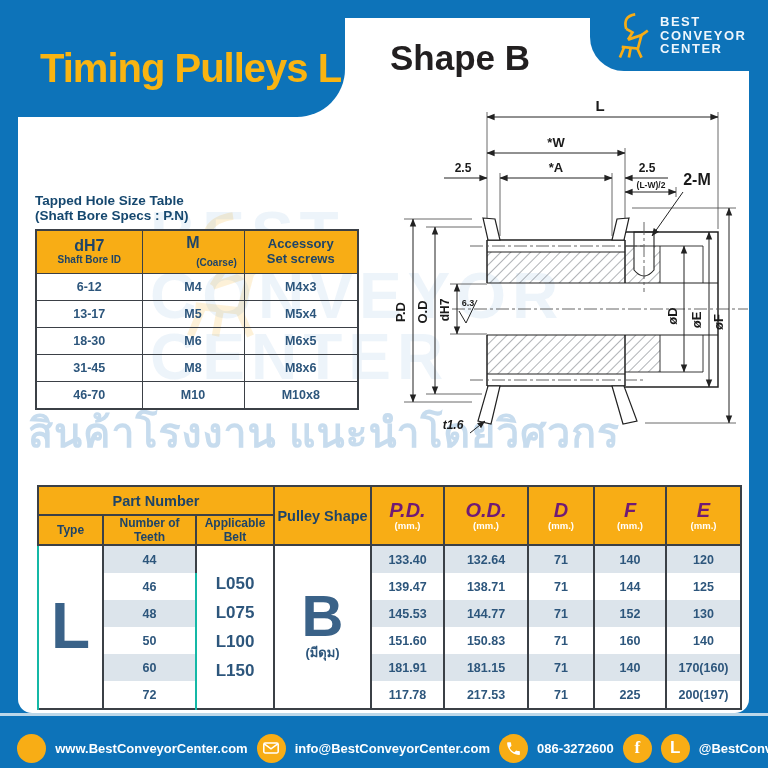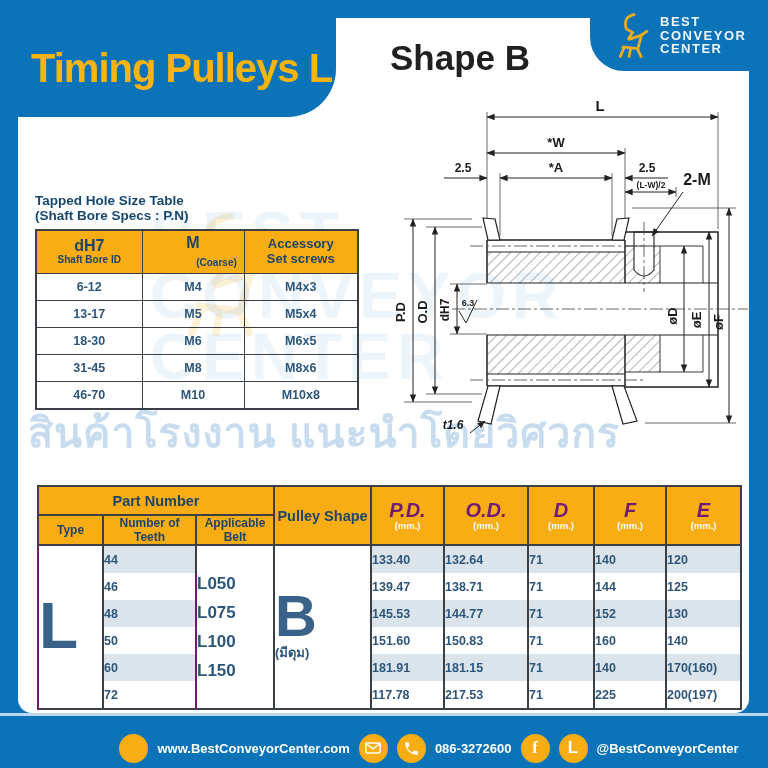--- a/index.html
+++ b/index.html
@@ -1,20 +1,20 @@
 <!DOCTYPE html>
 <html><head>
 <meta charset="utf-8">
 <style>
   html,body{margin:0;padding:0;}
   body{width:768px;height:768px;overflow:hidden;font-family:"Liberation Sans",sans-serif;}
   #page{position:relative;width:768px;height:768px;background:#0d73b9;overflow:hidden;}
   .card{position:absolute;left:18px;top:18px;width:731px;height:695px;background:#ffffff;border-radius:14px;z-index:1;}
   
-  .banner{position:absolute;left:4px;top:0;width:332px;height:117px;background:#0d73b9;border-bottom-right-radius:48px;z-index:4;}
+  .banner{position:absolute;left:13px;top:0;width:332px;height:117px;background:#0d73b9;border-bottom-right-radius:48px;z-index:4;}
   .banner h1{margin:0;position:absolute;left:27px;top:46px;font-size:40px;font-weight:bold;color:#f9b411;letter-spacing:-1px;white-space:nowrap;}
   
   .logo-box{position:absolute;right:0;top:0;width:178px;height:71px;background:#0d73b9;border-bottom-left-radius:34px;z-index:4;display:flex;align-items:center;padding-left:14px;box-sizing:border-box;}
   .logo-text{margin-left:8px;color:#eef6fc;font-weight:bold;font-size:13px;line-height:1.05;letter-spacing:1.5px;}
   .shape-title{position:absolute;left:390px;top:38px;font-size:35px;font-weight:bold;color:#221f20;z-index:3;}
   
   .wm-logo{position:absolute;left:150px;top:205px;z-index:2;font-weight:bold;color:rgba(20,115,186,0.08);font-size:64px;line-height:0.95;letter-spacing:6px;white-space:nowrap;}
   .wm-goat{position:absolute;left:148px;top:196px;z-index:2;opacity:0.16;}
   .wm-thai{position:absolute;left:28px;top:400px;width:720px;z-index:2;font-size:41px;font-weight:bold;color:#c7dcee;white-space:nowrap;letter-spacing:1px;}
   
@@ -29,21 +29,21 @@
   .h-sub{font-size:10px;font-weight:bold;line-height:1.2;}
   .h-inline-sub{font-size:10px;font-weight:bold;padding-left:47px;}
   .tapped .screws-h{font-size:13px;line-height:1.15;padding:0 14px;}
   
   .drawing{position:absolute;left:381px;top:84px;z-index:3;}
   .drawing text{font-family:"Liberation Sans",sans-serif;font-weight:bold;fill:#1a1a1a;}
   
   .main-table{position:absolute;left:37px;top:485px;z-index:3;}
   .main-table table{width:703px;table-layout:fixed;border:2.5px solid #3b4046;}
   .main-table th{background:#f8ad15;color:#1e4468;border:2px solid #3b4046;padding:0;}
-  .main-table td{border-left:2px solid #701a75;border-right:2px solid #3b4046;padding:0;height:27px;font-size:12.5px;font-weight:bold;color:#2d567c;}
+  .main-table td{border-left:2px solid #14b8a6;border-right:2px solid #3b4046;text-align:center;padding:0;height:27px;font-size:12.5px;font-weight:bold;color:#2d567c;}
   .main-table .r1{height:27px;font-size:14.5px;}
   .main-table .r2{height:27px;font-size:12px;}
   .main-table .num-h .h-main{font-size:20px;color:#701a75;font-style:italic;}
   .main-table .num-h .h-sub{color:#ffffff;font-size:9.5px;}
   td.st{background:#dce4eb;}
   td.merge{background:#ffffff;vertical-align:middle;}
   .type-glyph{font-size:64px;font-weight:bold;color:#3a6288;line-height:0.9;}
   .belt-list{display:flex;flex-direction:column;gap:9px;font-size:17px;font-weight:bold;color:#2d567c;}
   .shape-glyph{font-size:58px;font-weight:bold;color:#3a6288;line-height:0.85;}
   .shape-note{font-size:13px;font-weight:bold;color:#2d567c;margin-top:2px;}
@@ -350,20 +350,21 @@
     <div class="icon-circle">
       
     </div>
     <div class="f-text">www.BestConveyorCenter.com</div>
     <div class="icon-circle">
       <svg width="18" height="18" viewBox="0 0 20 20" fill="none" stroke="#ffffff" stroke-width="1.7">
         <rect x="2" y="4.5" width="16" height="11" rx="1.5"></rect>
           <polyline points="2.5,5.5 10,11 17.5,5.5"></polyline>
       </svg>
     </div>
+    <div class="f-text">info@BestConveyorCenter.com</div>
     <div class="icon-circle">
       <svg width="17" height="17" viewBox="0 0 24 24" fill="#ffffff">
         <path d="M6.6 10.8c1.4 2.8 3.8 5.1 6.6 6.6l2.2-2.2c.3-.3.7-.4 1-.2 1.1.4 2.3.6 3.6.6.6 0 1 .4 1 1V20c0 .6-.4 1-1 1C10.8 21 3 13.2 3 3.9 3 3.4 3.4 3 4 3h3.5c.6 0 1 .4 1 1 0 1.2.2 2.4.6 3.6.1.3 0 .7-.2 1l-2.3 2.2z"></path>
       </svg>
     </div>
     <div class="f-text">086-3272600</div>
     <div class="icon-circle">
         <span>f</span>
       </div>
     <div class="icon-circle">

